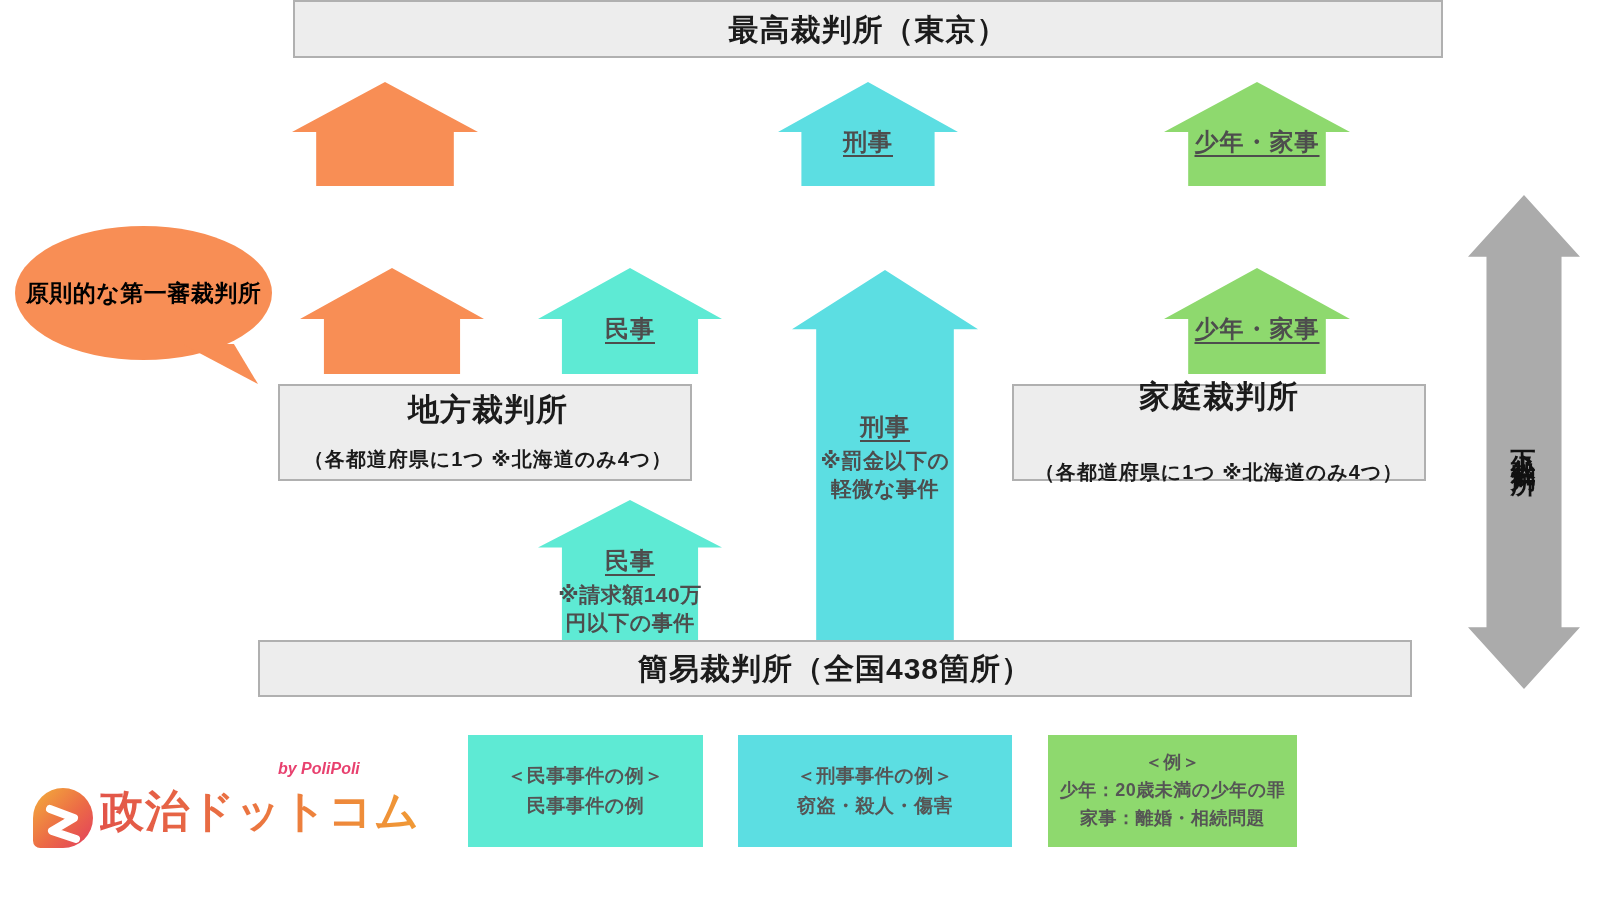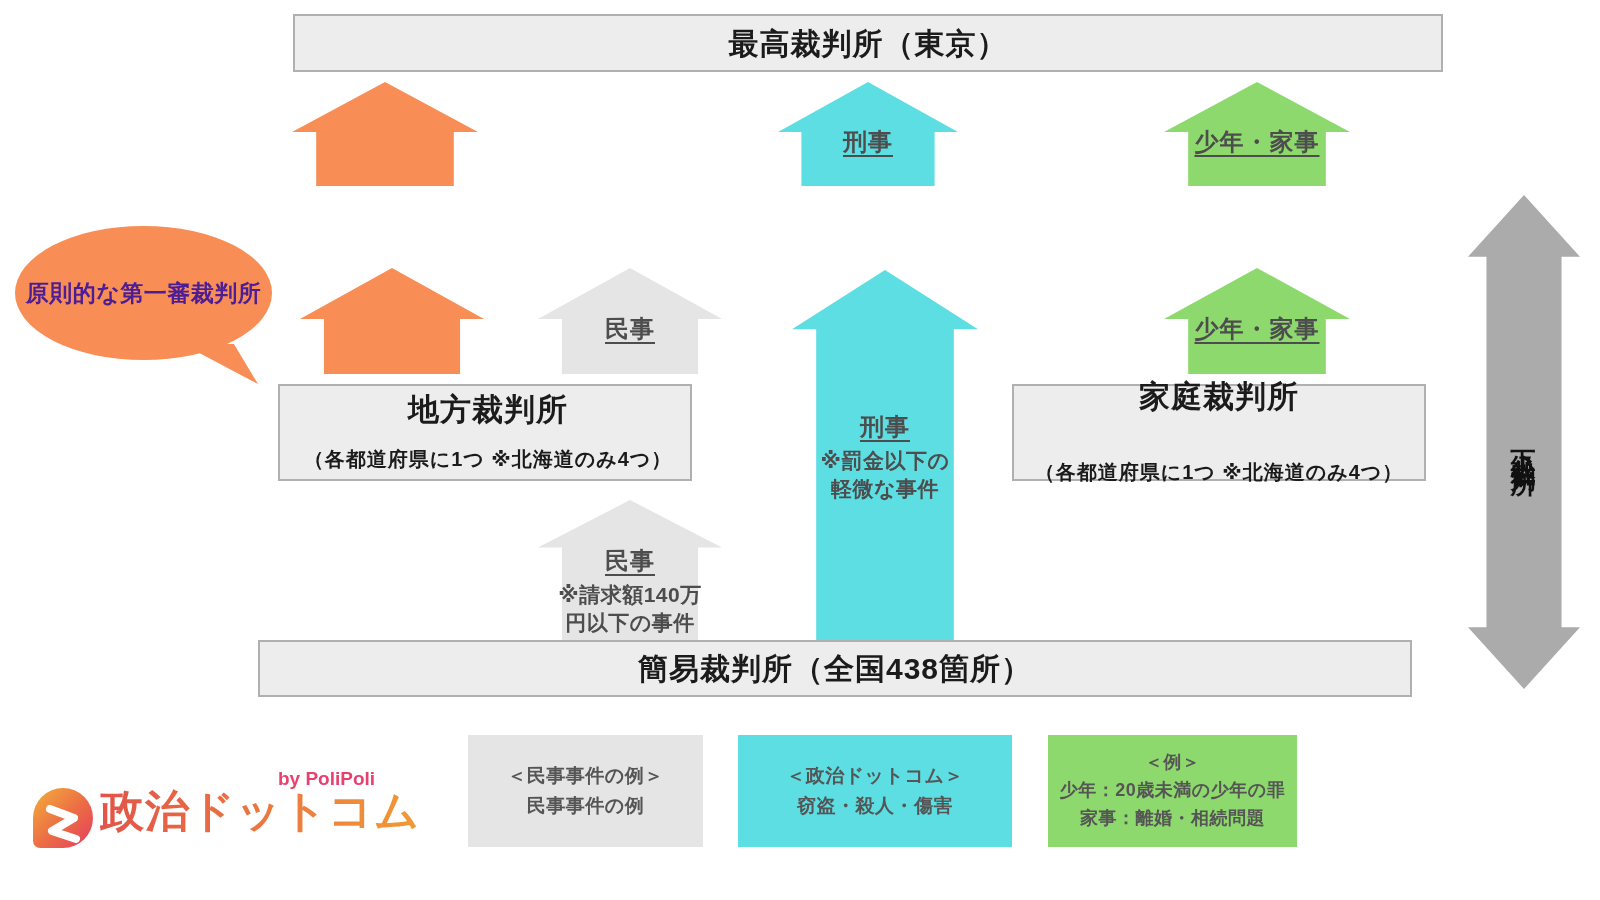--- a/index.html
+++ b/index.html
@@ -17,38 +17,38 @@
   .gbox .title-lg{font-size:31px;line-height:1.15;}
   .gbox .note{font-size:20px;margin-top:18px;}
   
   .arrow-wrap{position:absolute;}
   .arrow-shape{position:absolute;left:0;top:0;right:0;bottom:0;}
   .a-sq{clip-path:polygon(50% 0%,100% 48%,87% 48%,87% 100%,13% 100%,13% 48%,0% 48%);}
   .a-tall{clip-path:polygon(50% 0%,100% 16%,87% 16%,87% 100%,13% 100%,13% 16%,0% 16%);}
   .a-med{clip-path:polygon(50% 0%,100% 34%,87% 34%,87% 100%,13% 100%,13% 34%,0% 34%);}
   .a-vert{clip-path:polygon(50% 0%,100% 12.5%,83.5% 12.5%,83.5% 87.5%,100% 87.5%,50% 100%,0% 87.5%,16.5% 87.5%,16.5% 12.5%,0% 12.5%);}
   .c-orange{background:#f88e55;} .c-cyan{background:#5cdee2;} .c-green{background:#8ed96e;}
-  .c-yellow{background:#e5e5e5;} .c-gray{background:#ababab;}
+  .c-yellow{background:#5eead4;} .c-gray{background:#ababab;}
   .alabel{
     position:absolute;left:0;right:0;top:40%;height:36%;
     display:flex;align-items:center;justify-content:center;
     color:#4d4d4d;font-size:24px;letter-spacing:1px;
   }
   .alabel-col{
     position:absolute;left:0;right:0;display:flex;flex-direction:column;
     align-items:center;justify-content:flex-start;color:#4d4d4d;text-align:center;
   }
   .u{text-decoration:underline;text-underline-offset:5px;text-decoration-thickness:2px;}
   .note-line{font-size:21px;line-height:1.35;letter-spacing:0.5px;}
   .big-label{font-size:24px;margin-bottom:4px;letter-spacing:1px;}
   
   .bubble-body{
     position:absolute;left:15px;top:226px;width:257px;height:134px;background:#f88e55;
     border-radius:50%;display:flex;align-items:center;justify-content:center;
-    color:#4c1d95;font-size:23px;letter-spacing:0.5px;text-align:left;
+    color:#000000;font-size:23px;letter-spacing:0.5px;text-align:left;
   }
   .bubble-tail{
     position:absolute;left:172px;top:344px;width:86px;height:40px;background:#f88e55;
     clip-path:polygon(12% 0,72% 0,100% 100%);
   }
   
   .vlabel{
     position:absolute;left:0;right:0;top:0;bottom:0;display:flex;align-items:center;justify-content:center;
     writing-mode:vertical-rl;color:#111;font-size:25px;letter-spacing:5px;
   }
@@ -66,29 +66,29 @@
     background:linear-gradient(135deg,#f2a33c 10%,#ec6b46 55%,#e23d5e 100%);
     border-radius:50% 50% 50% 12%;
   }
   .logo-mark svg{position:absolute;left:0;top:0;}
   .logo-brand{
     position:absolute;left:72px;top:22px;font-size:44px;letter-spacing:1px;
     background:linear-gradient(90deg,#e25449 0%,#ec7a3f 55%,#f09a35 100%);
     -webkit-background-clip:text;background-clip:text;color:transparent;white-space:nowrap;
   }
   .logo-byline{
-    position:absolute;left:250px;top:8px;font-size:19px;color:#e8416f;white-space:nowrap;
+    position:absolute;left:250px;top:0px;font-size:16px;font-style:italic;color:#e8416f;white-space:nowrap;
   }
 </style>
 </head>
 <body>
 
 <div id="stage">
 
-  <div class="gbox" style="left:293px;top:14px;width:1150px;height:58px;">
+  <div class="gbox" style="left:293px;top:0;width:1150px;height:58px;">
     <div class="title">最高裁判所（東京）</div>
   </div>
 
   <div class="arrow-wrap" style="left:292px;top:82px;width:186px;height:104px;">
     <div class="arrow-shape a-sq c-orange"></div>
   </div>
   <div class="arrow-wrap" style="left:778px;top:82px;width:180px;height:104px;">
     <div class="arrow-shape a-sq c-cyan"></div>
     <div class="alabel">
         <span class="u">刑事</span>
@@ -160,21 +160,21 @@
     <div class="vlabel">
         <span>下級裁判所</span>
       </div>
   </div>
 
   <div class="ex c-yellow" style="left:468px;width:235px;">
     <span>＜民事事件の例＞</span>
     <span>民事事件の例</span>
   </div>
   <div class="ex c-cyan" style="left:738px;width:274px;">
-    <span>＜政治ドットコム＞</span>
+    <span>＜刑事事件の例＞</span>
     <span>窃盗・殺人・傷害</span>
   </div>
   <div class="ex ex-green-box c-green" style="left:1048px;width:249px;">
     <span>＜例＞</span>
     <span>少年：20歳未満の少年の罪</span>
     <span>家事：離婚・相続問題</span>
   </div>
 
   <div class="logo">
     <div class="logo-mark">

